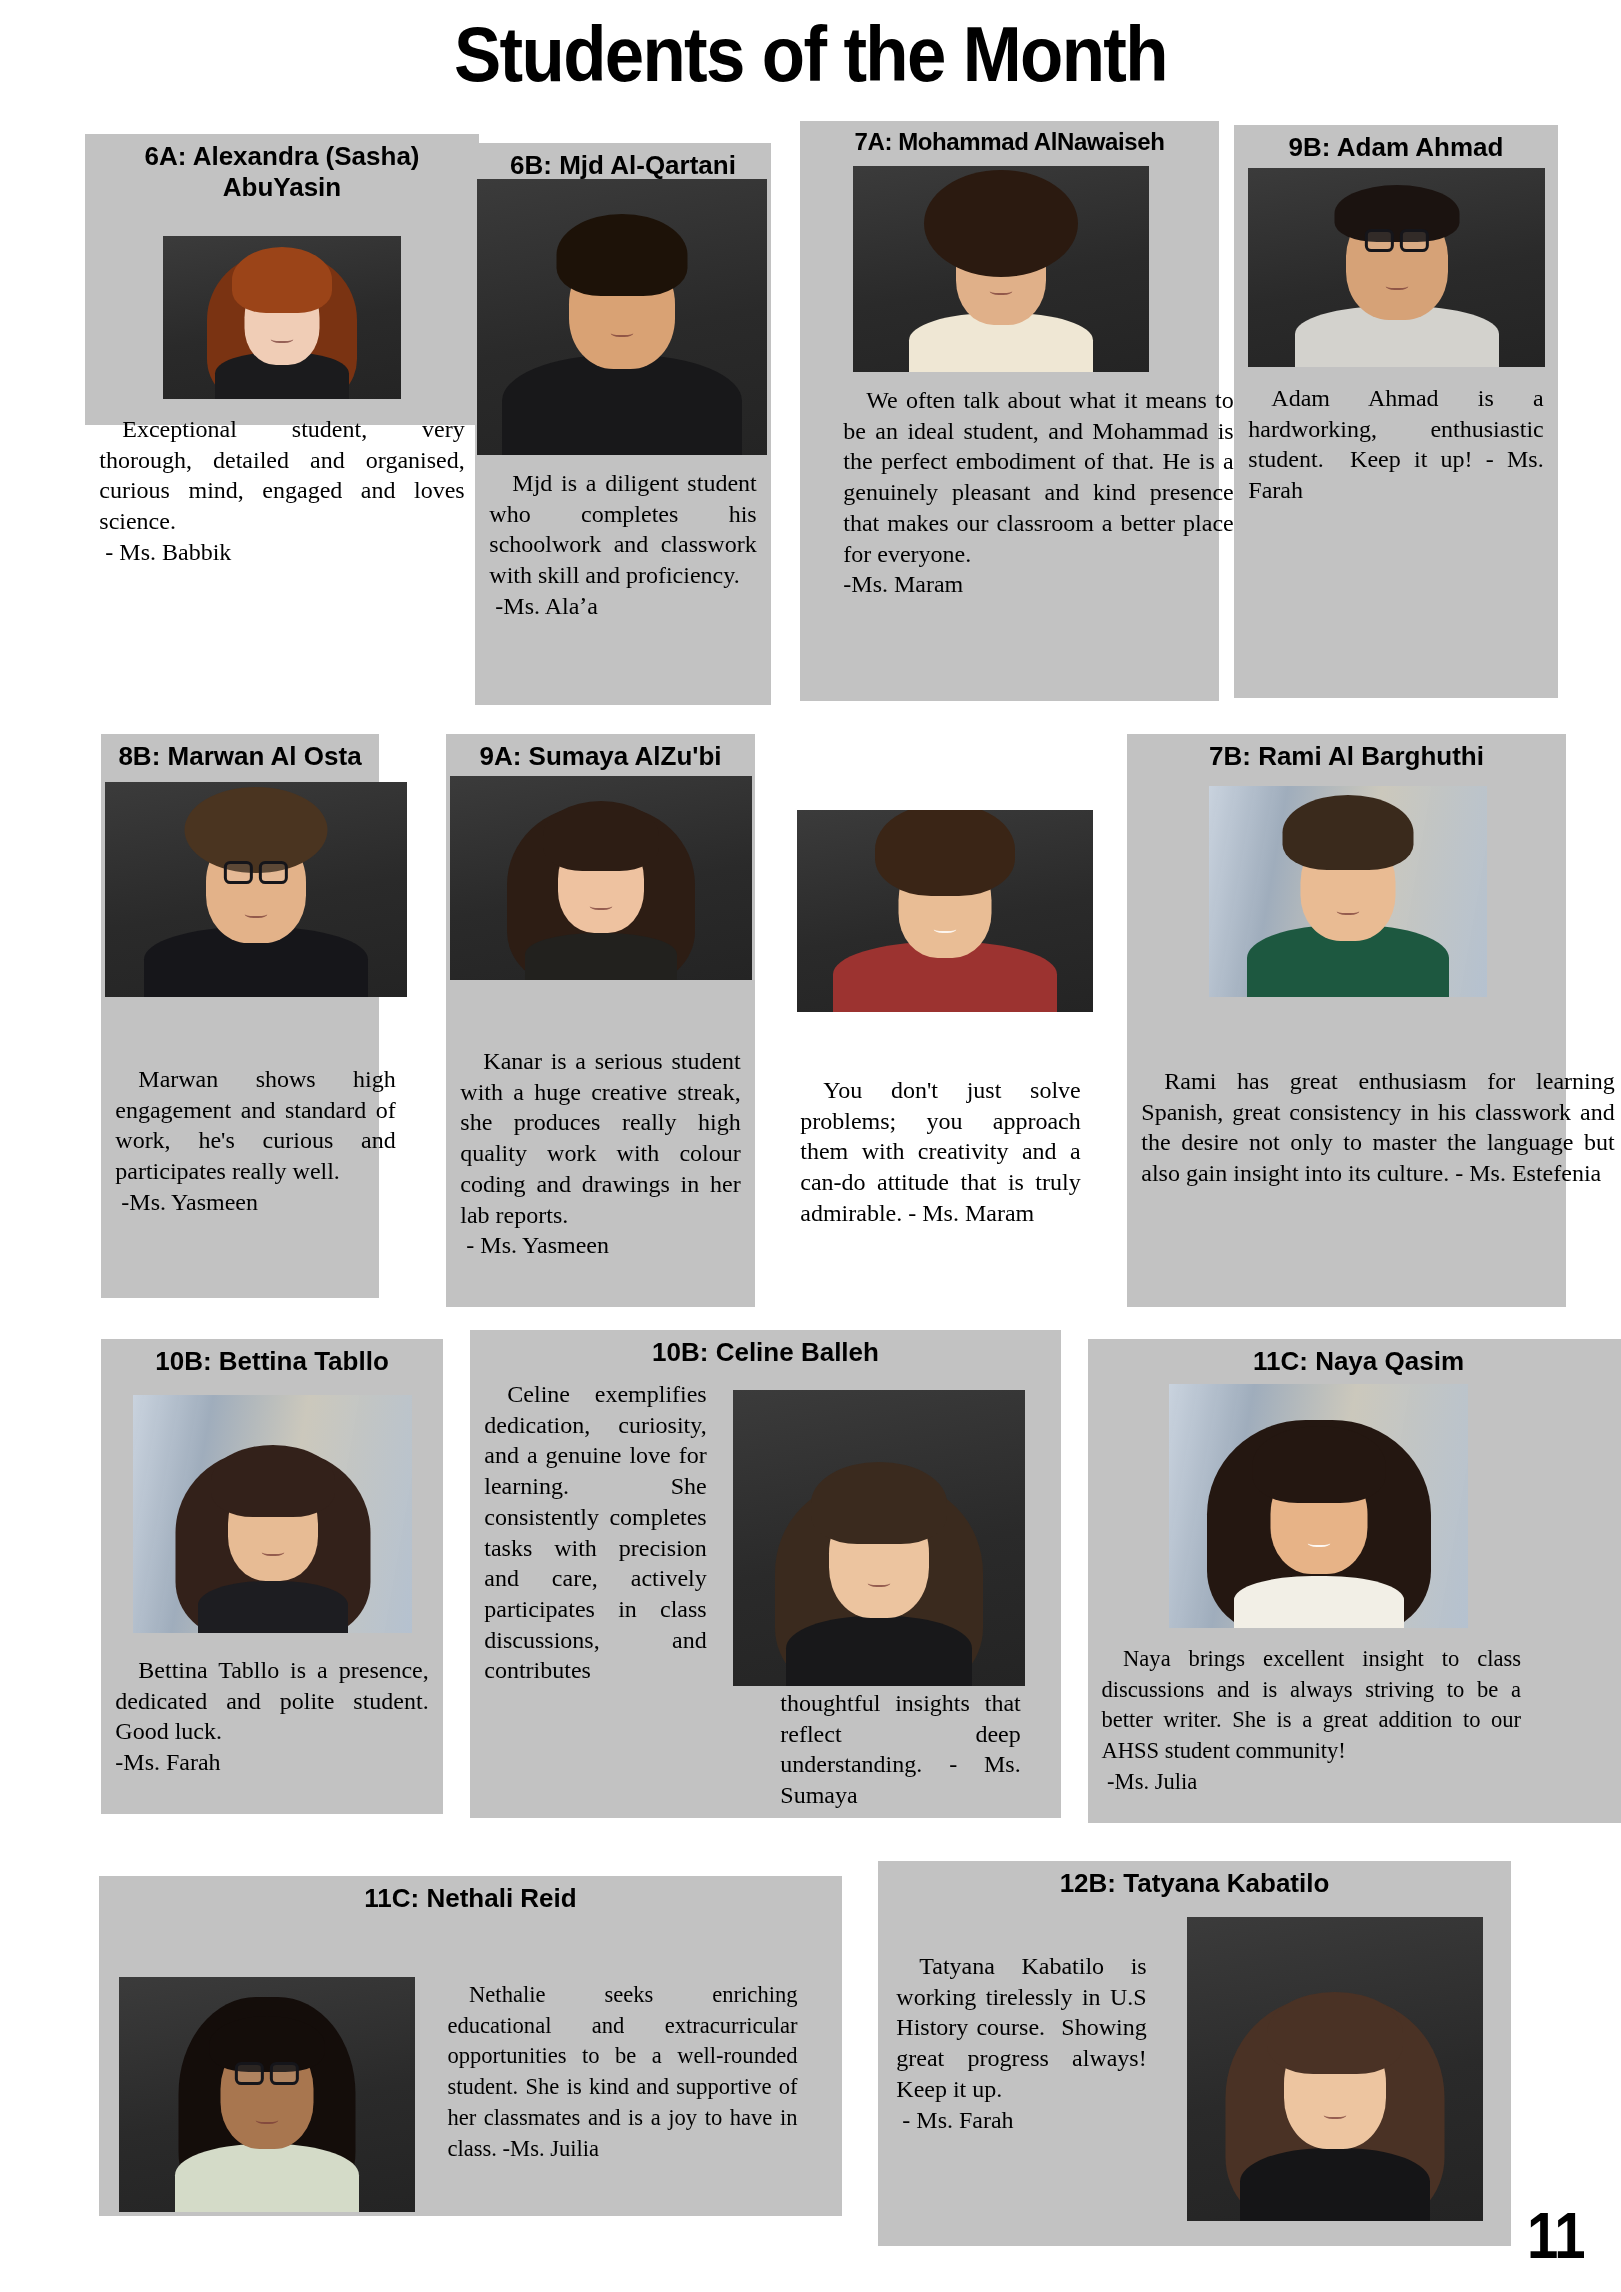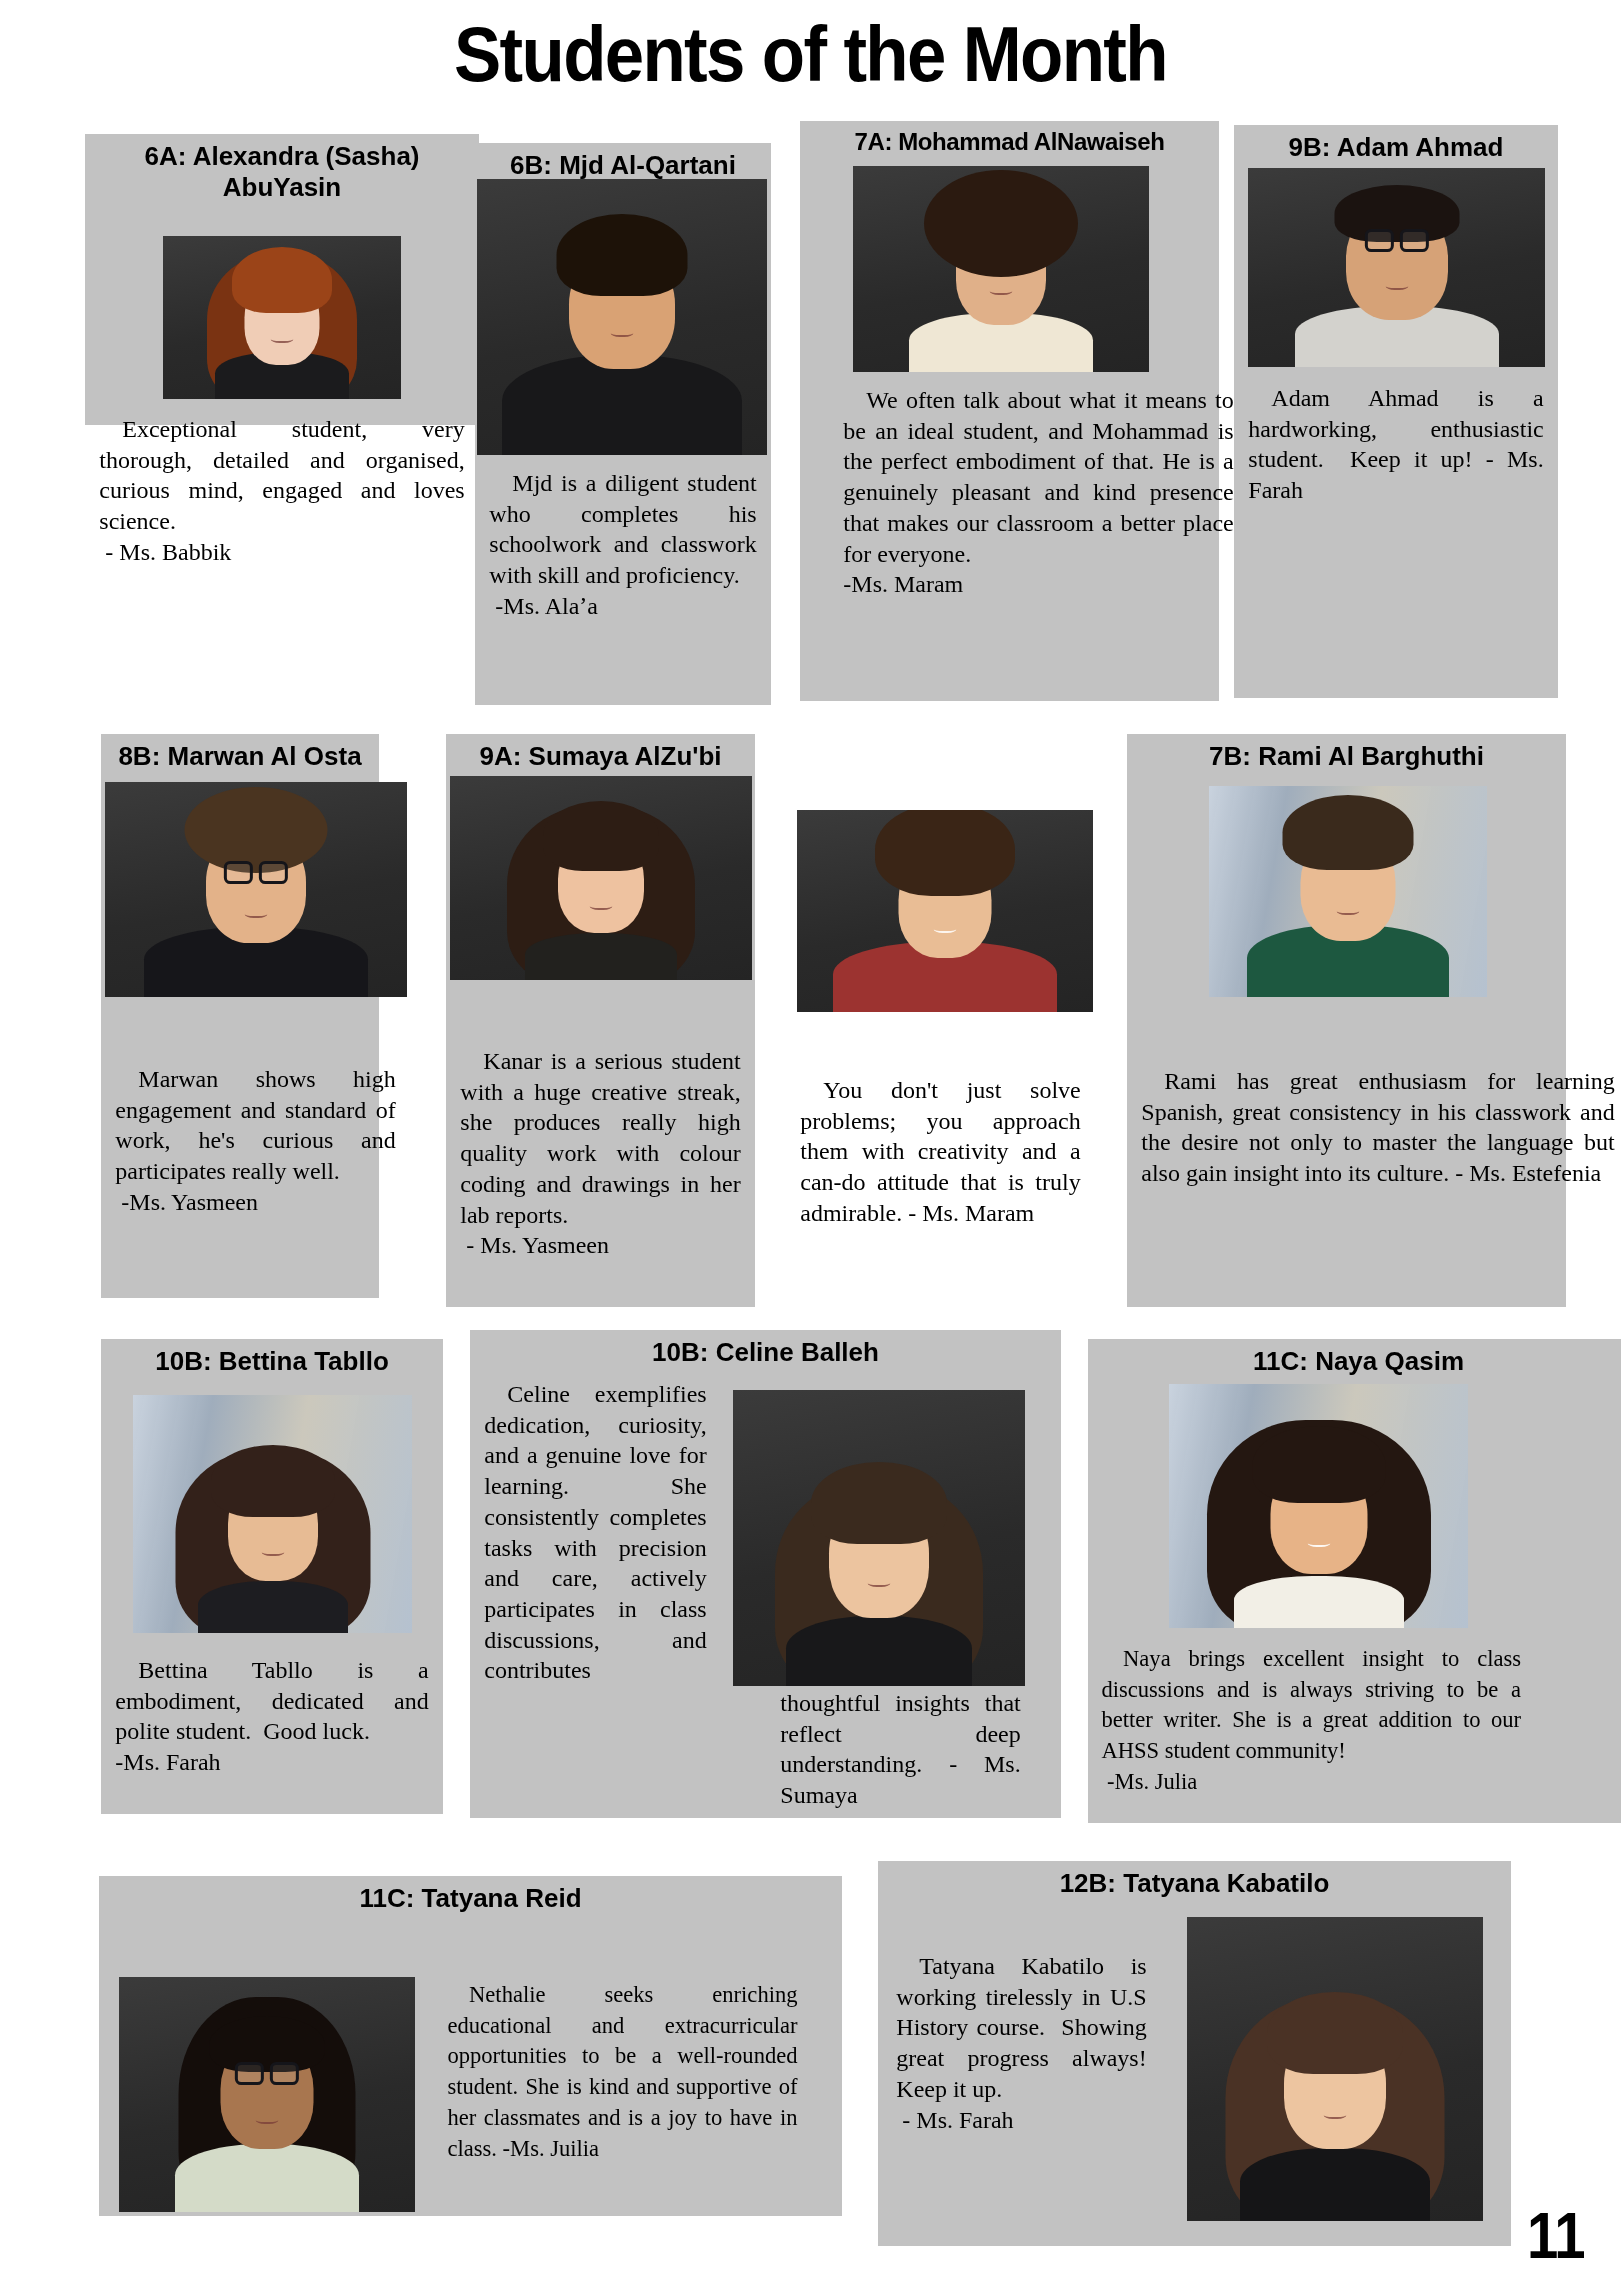--- a/index.html
+++ b/index.html
@@ -294,21 +294,21 @@
   <div class="photo hall" style="position:absolute; left:133px; top:1395px; width:279px; height:238px;">
     <div class="bg"></div>
     <div class="pp">
       <div class="hairback" style="width:195px; height:188px; bottom:-5.4px; background:#33211a;"></div>
       <div class="body" style="width:150px; height:52px; bottom:0; background:#1d1d21;"></div>
       <div class="head" style="width:90px; height:106px; bottom:52px; background:#e7bb94;"></div>
       <div class="hair" style="width:124px; height:72px; bottom:116px; background:#33211a;"></div>
       <div class="smile" style="bottom:77px;"></div>
     </div>
   </div>
-  <div class="blurb indent" style="position:absolute; left:101px; top:1646px; width:342px;">Bettina Tabllo is a embodiment, dedicated and polite student.  Good luck.
+  <div class="blurb indent" style="position:absolute; left:101px; top:1646px; width:342px;">Bettina Tabllo is a presence, dedicated and polite student.  Good luck.
 -Ms. Farah</div>
 
   <div class="card" style="left:470px; top:1330px; width:591px; height:488px;">
     <div class="card-title">10B: Celine Balleh</div>
   </div>
   <div class="blurb indent split-col" style="left:470px; top:1370px; width:251px;">Celine exemplifies dedication, curiosity, and a genuine love for learning. She consistently completes tasks with precision and care, actively participates in class discussions, and contributes</div>
   <div class="photo dark" style="position:absolute; left:733px; top:1390px; width:292px; height:296px;">
     <div class="bg"></div>
     <div class="pp">
       <div class="hairback" style="width:208px; height:211px; bottom:-5.4px; background:#3a2a1e;"></div>
@@ -330,21 +330,21 @@
       <div class="body" style="width:170px; height:52px; bottom:0; background:#f2efe6;"></div>
       <div class="head" style="width:97px; height:111px; bottom:54px; background:#e7b387;"></div>
       <div class="hair" style="width:133px; height:77px; bottom:125px; background:#241711;"></div>
       <div class="smile" style="bottom:81px; border-bottom-color:rgba(255,255,255,.9);"></div>
     </div>
   </div>
   <div class="blurb indent cond" style="position:absolute; left:1088px; top:1634px; width:475px;">Naya brings excellent insight to class discussions and is always striving to be a better writer. She is a great addition to our AHSS student community!
  -Ms. Julia</div>
 
   <div class="card" style="left:99px; top:1876px; width:743px; height:340px;">
-    <div class="card-title">11C: Tatyana Reid</div>
+    <div class="card-title">11C: Nethali Reid</div>
   </div>
   <div class="photo dark" style="position:absolute; left:119px; top:1977px; width:296px; height:235px;">
     <div class="bg"></div>
     <div class="pp">
       <div class="hairback" style="width:177px; height:220px; bottom:-5.4px; background:#140d0a;"></div>
       <div class="body" style="width:184px; height:68px; bottom:0; background:#d4dbc8;"></div>
       <div class="head" style="width:93px; height:111px; bottom:63px; background:#a8764f;"></div>
       <div class="hair" style="width:115px; height:56px; bottom:140px; background:#140d0a;"></div>
       <div class="glasses" style="bottom:127px;">
           <i></i>

